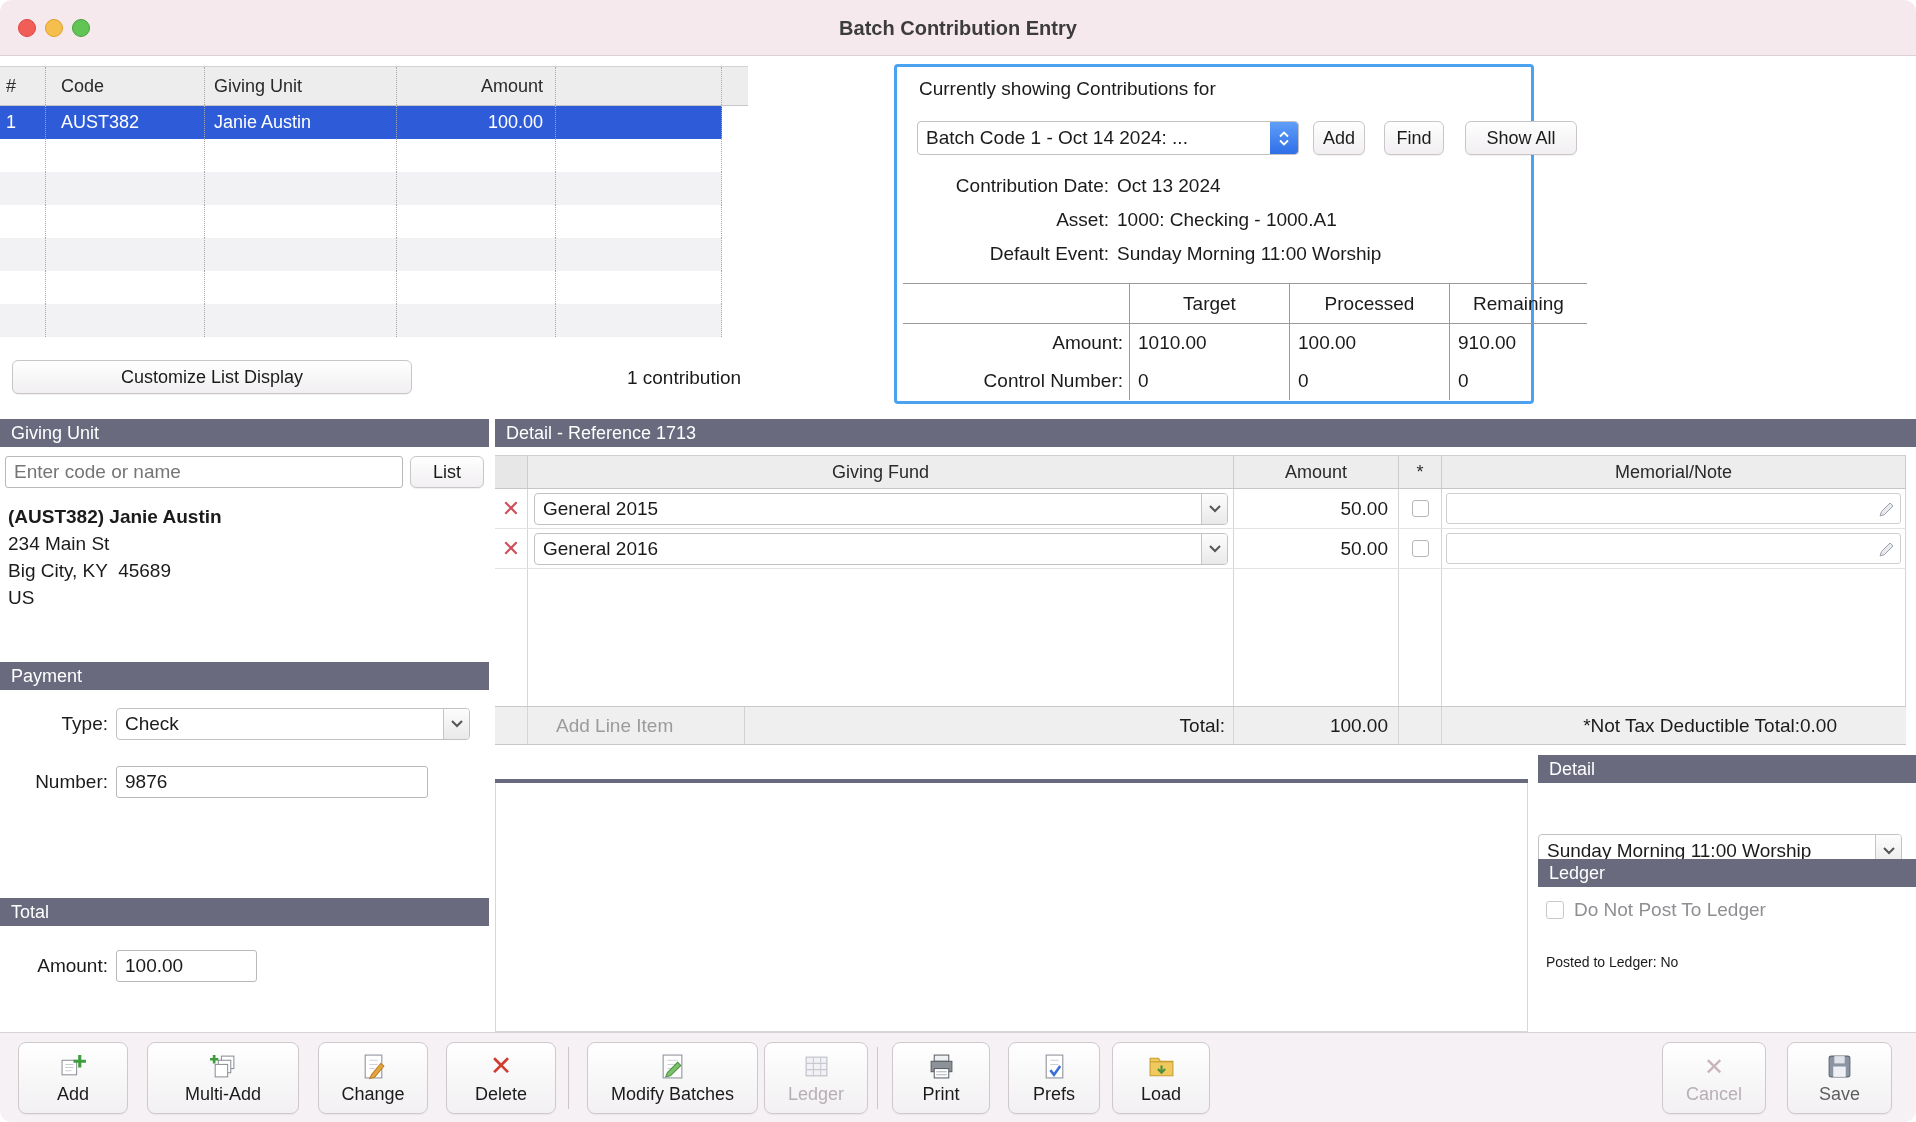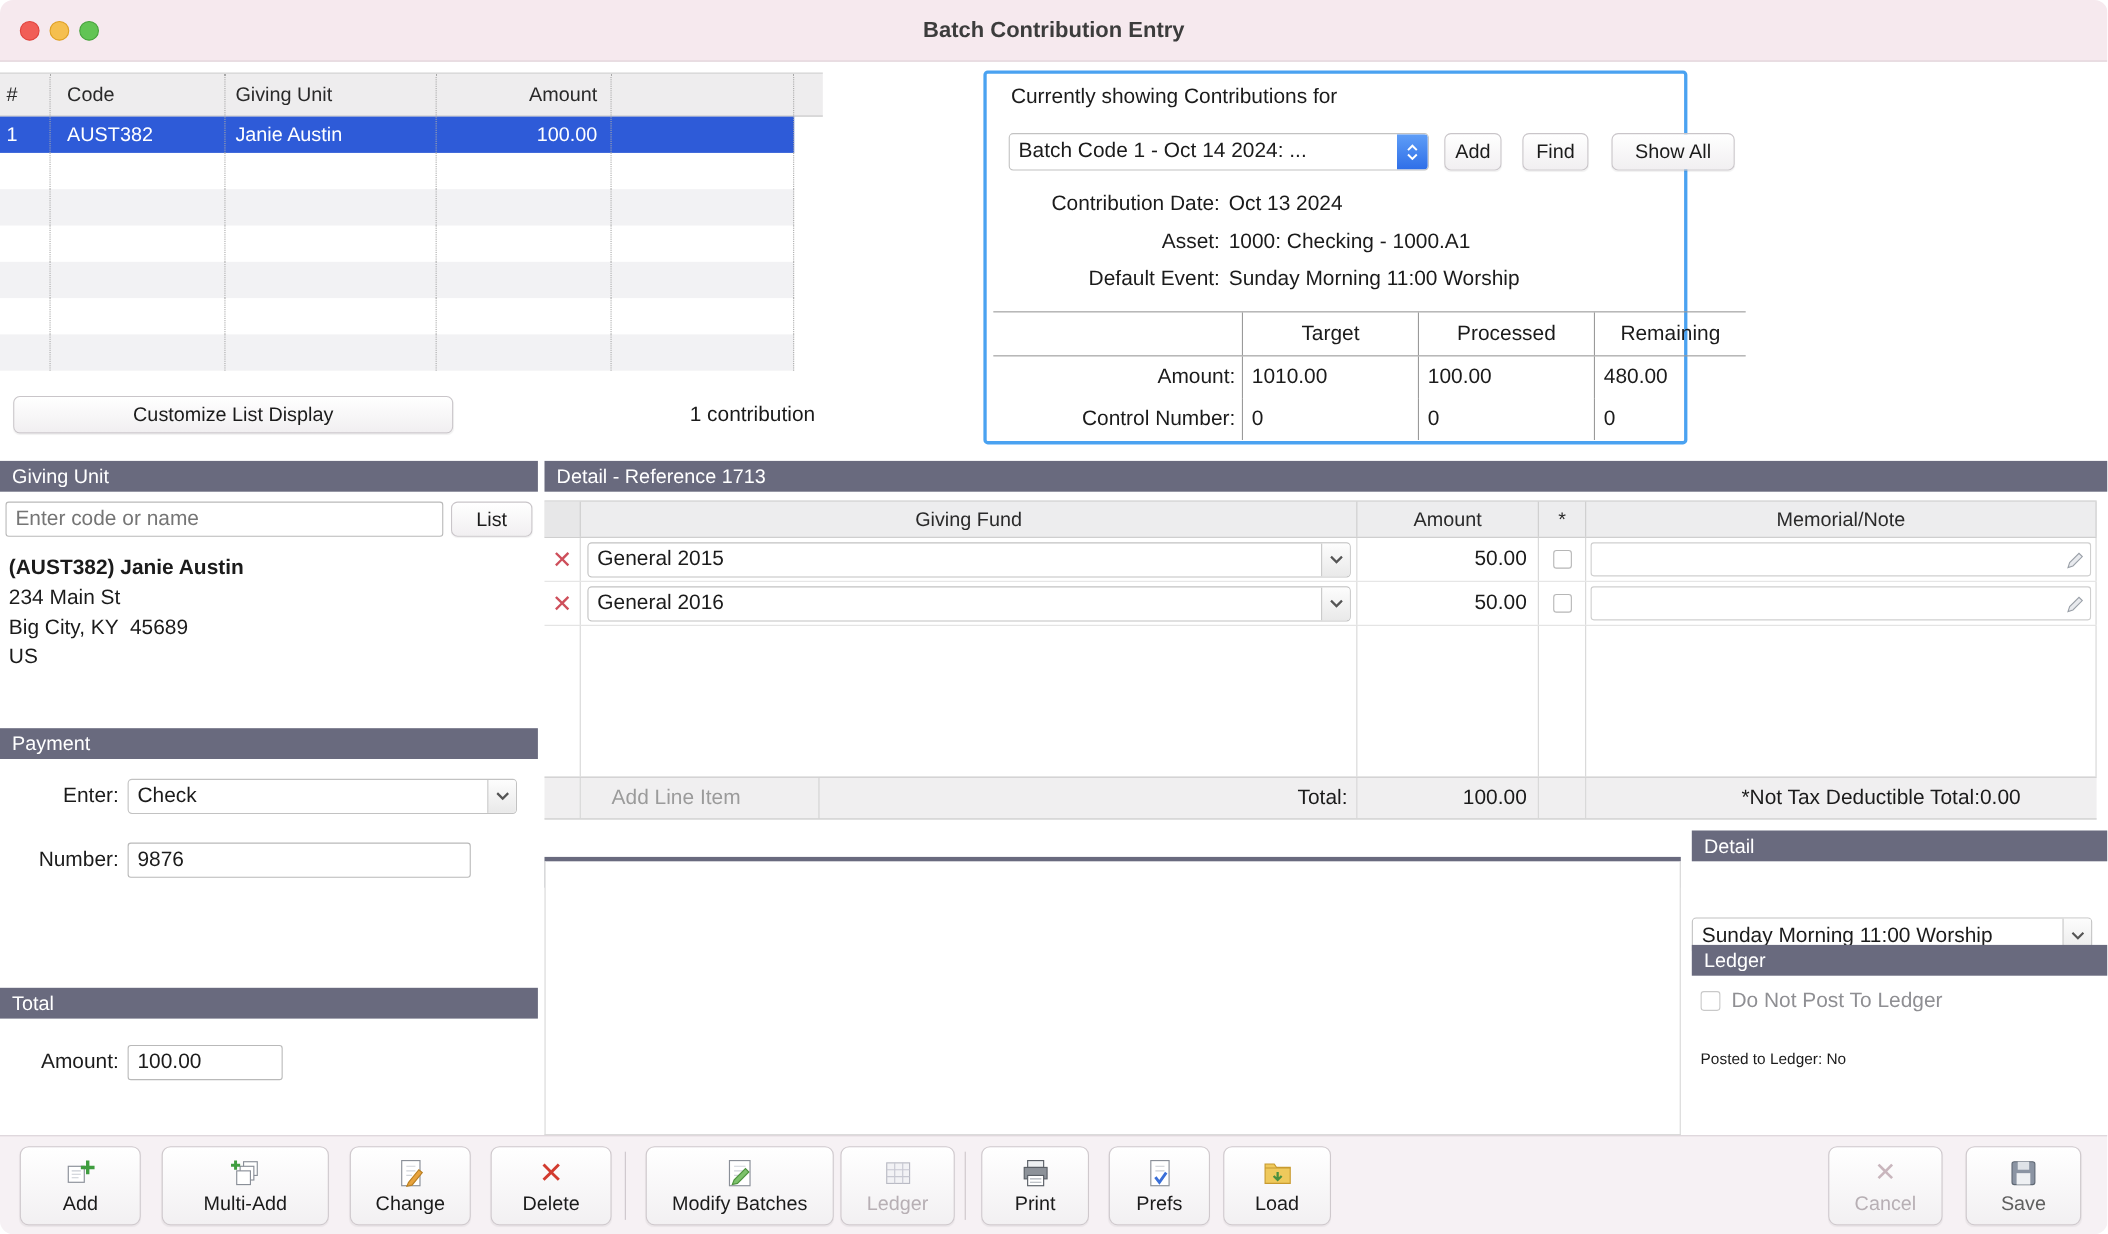--- a/index.html
+++ b/index.html
@@ -169,21 +169,21 @@
       <div style="display:flex;height:40px;border-bottom:1px solid #9a9a9a;">
         <div class="mt-cell" style="width:226px;"></div>
         <div class="mt-cell vline" style="width:160px;justify-content:center;">Target</div>
         <div class="mt-cell vline" style="width:160px;justify-content:center;">Processed</div>
         <div class="mt-cell vline" style="width:138px;justify-content:center;">Remaining</div>
       </div>
       <div style="display:flex;height:38px;">
         <div class="mt-cell" style="width:226px;justify-content:flex-end;padding-right:6px;">Amount:</div>
         <div class="mt-cell vline" style="width:160px;padding-left:8px;">1010.00</div>
         <div class="mt-cell vline" style="width:160px;padding-left:8px;">100.00</div>
-        <div class="mt-cell vline" style="width:138px;padding-left:8px;">480.00</div>
+        <div class="mt-cell vline" style="width:138px;padding-left:8px;">910.00</div>
       </div>
       <div style="display:flex;height:38px;">
         <div class="mt-cell" style="width:226px;justify-content:flex-end;padding-right:6px;">Control Number:</div>
         <div class="mt-cell vline" style="width:160px;padding-left:8px;">0</div>
         <div class="mt-cell vline" style="width:160px;padding-left:8px;">0</div>
         <div class="mt-cell vline" style="width:138px;padding-left:8px;">0</div>
       </div>
     </div>
   </div>
 
@@ -193,21 +193,21 @@
   </div>
   <div class="abs gbtn" style="left:410px;top:456px;width:74px;height:32px;">List</div>
   <div class="abs" style="left:8px;top:503px;font-size:19px;line-height:27px;">
     <div style="font-weight:bold;">(AUST382) Janie Austin</div>
     <div>234 Main St</div>
     <div class="pre">Big City, KY  45689</div>
     <div>US</div>
   </div>
 
   <div class="abs sechdr" style="left:0;top:662px;width:489px;">Payment</div>
-  <div class="abs" style="left:0;top:708px;width:108px;height:32px;text-align:right;font-size:19px;line-height:32px;">Enter:</div>
+  <div class="abs" style="left:0;top:708px;width:108px;height:32px;text-align:right;font-size:19px;line-height:32px;">Type:</div>
   <div class="abs combo" style="left:116px;top:708px;width:354px;height:32px;">
     <div class="txt">Check</div>
     <div class="cap">
         <svg width="12" height="8" viewBox="0 0 12 8">
           <path d="M1 1l5 5 5-5" stroke="#555" stroke-width="2" fill="none"></path>
         </svg>
       </div>
   </div>
   <div class="abs" style="left:0;top:766px;width:108px;height:32px;text-align:right;font-size:19px;line-height:32px;">Number:</div>
   <div class="abs" style="left:116px;top:766px;width:312px;height:32px;">

